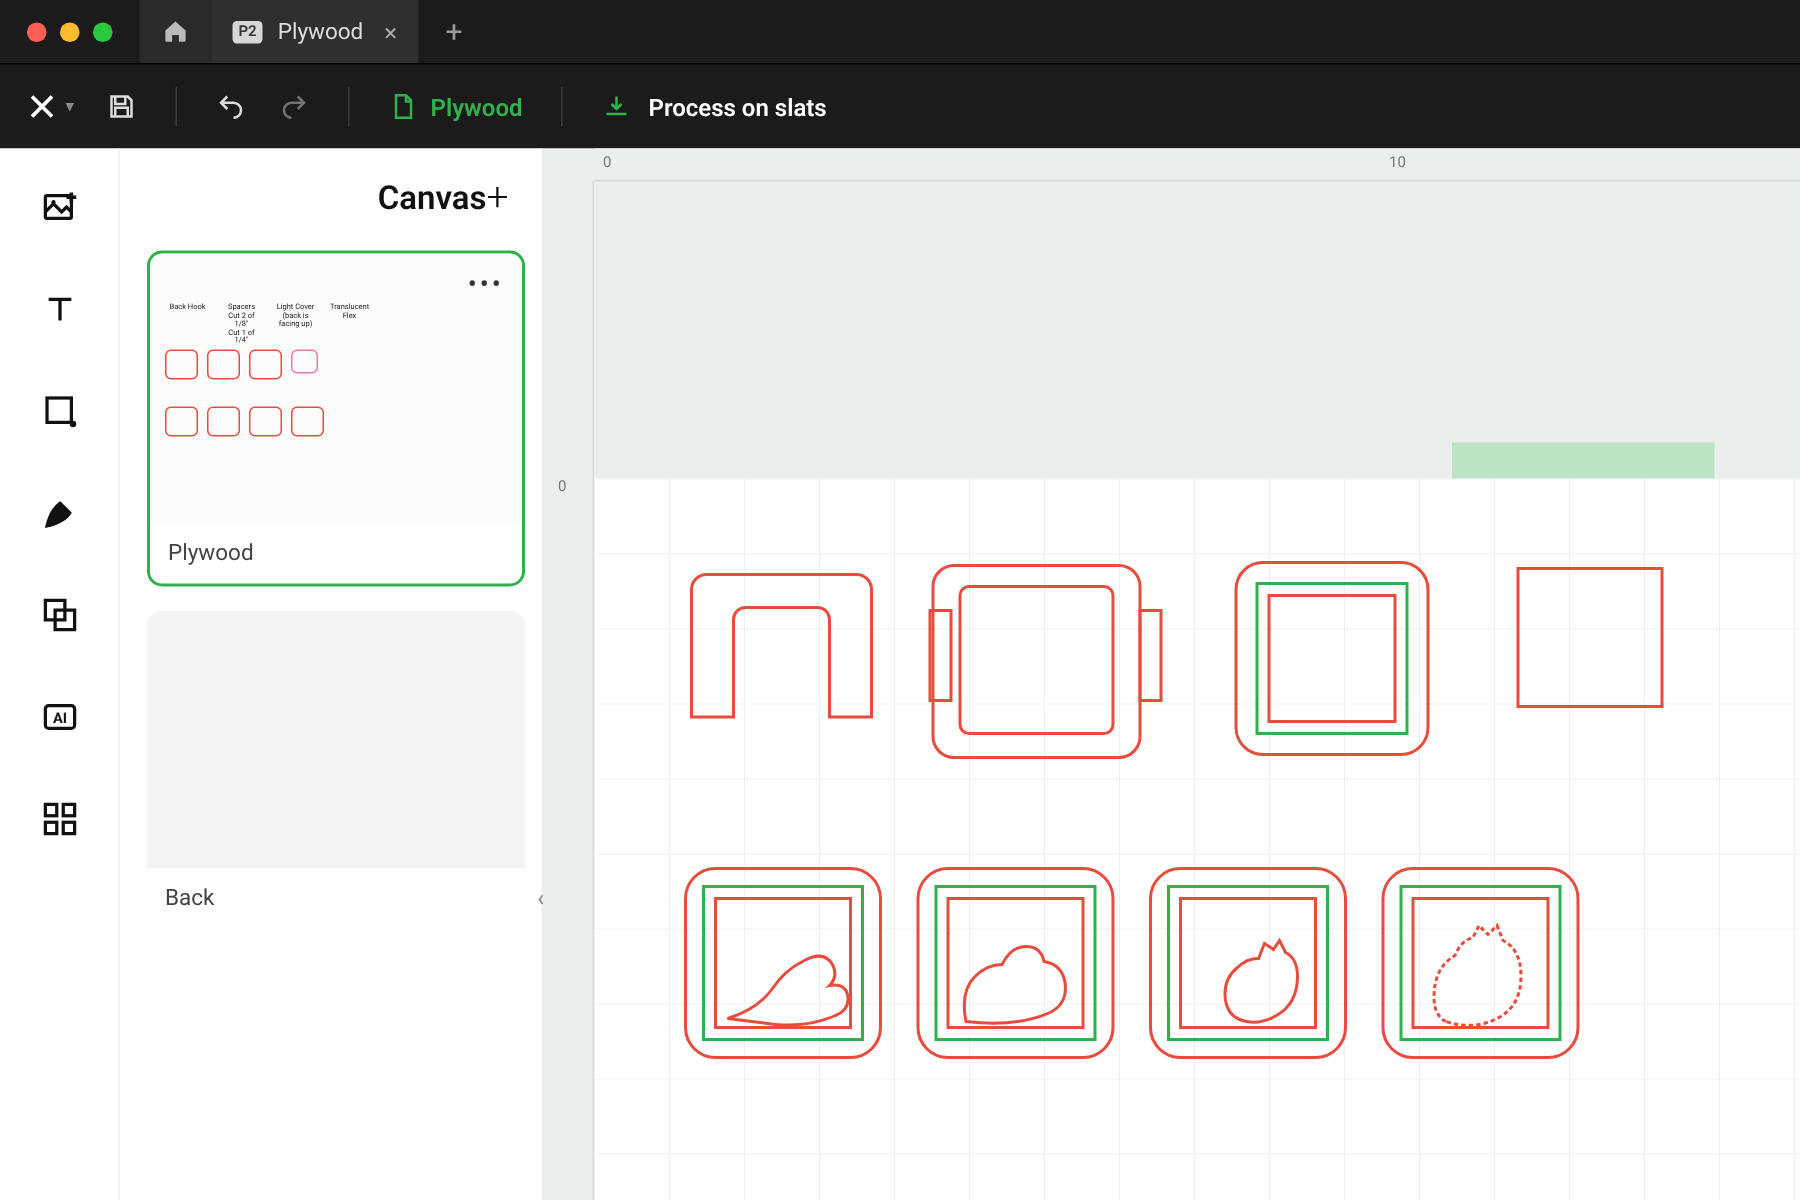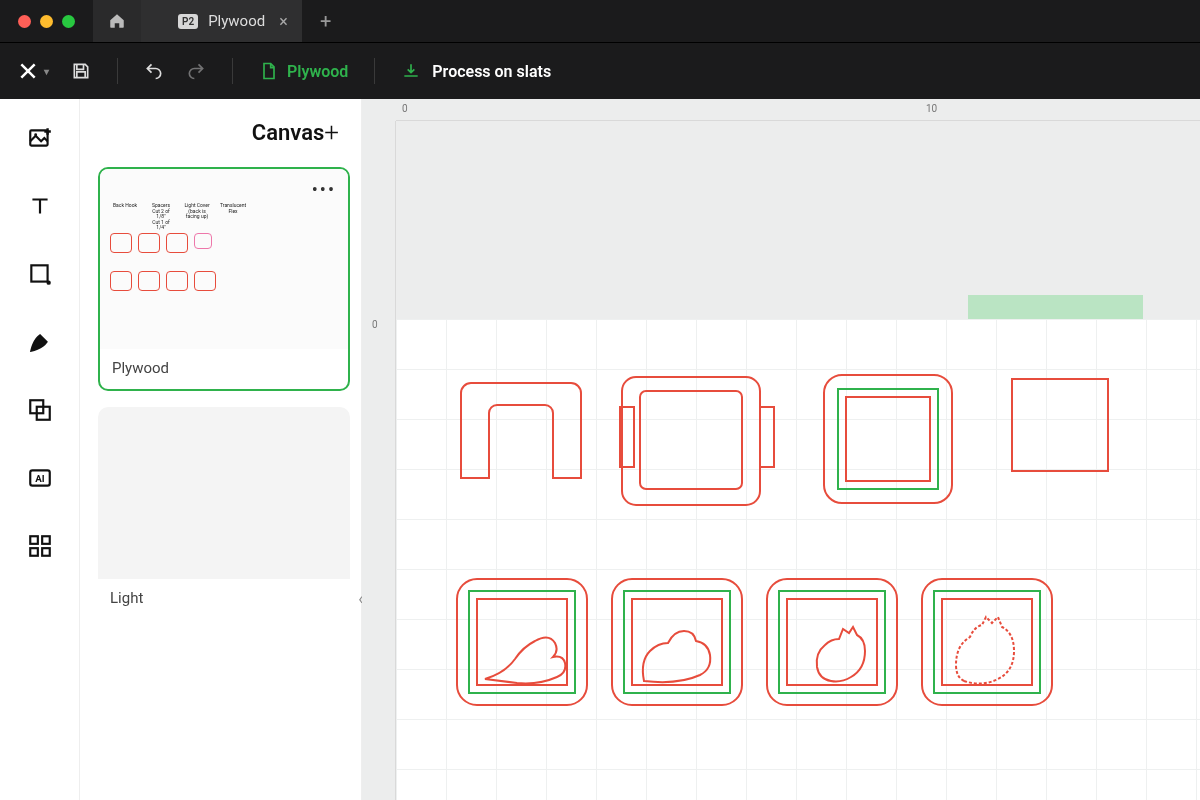--- a/index.html
+++ b/index.html
@@ -8,21 +8,21 @@
   
   .titlebar { height: 42px; background: #1b1b1c; display: flex; align-items: center; color: #ccc; }
   .traffic { display: flex; gap: 9px; padding: 0 18px; }
   .dot { width: 13px; height: 13px; border-radius: 50%; }
   .dot.red { background: #ff5f57; }
   .dot.yellow { background: #febc2e; }
   .dot.green { background: #28c840; }
   .home-tab { width: 48px; height: 42px; display:flex; align-items:center; justify-content:center; background:#2a2a2b;}
   .home-tab svg { fill:#bbb; }
   .doc-tab { height: 42px; background: #2f2f30; display:flex; align-items:center; padding:0 14px; gap:10px; color:#ddd; font-size:15px;}
-  .doc-tab .badge { background:#d7d7d7; color:#333; font-size:10px; font-weight:600; padding:2px 4px; border-radius:3px;margin-left:23px; }
+  .doc-tab .badge { background:#d7d7d7; color:#333; font-size:10px; font-weight:600; padding:2px 4px; border-radius:3px; }
   .doc-tab .close { font-size:16px; color:#aaa; margin-left:4px;}
   .plus-tab { width:48px; display:flex; align-items:center; justify-content:center; color:#999; font-size:20px;}
 
   
   .toolbar { height: 57px; background:#1b1b1c; display:flex; align-items:center; color:#eee; padding:0 18px; gap:22px; border-top:1px solid #000;}
   .toolbar .sep { width:1px; height:26px; background:#3a3a3a; margin:0 4px;}
   .tool-btn { display:flex; align-items:center; gap:8px; color:#eee;}
   .tool-btn.green { color:#2fb24c; font-weight:600;}
   .tool-btn.white { color:#fff; font-weight:600;gap:11px;}
   .brand { display:flex; align-items:center; gap:6px; font-weight:700; font-size:18px;}
@@ -219,21 +219,21 @@
               <div class="sq"></div>
               <div class="sq"></div>
             </div>
         </div>
       </div>
       <div class="label">Plywood</div>
     </div>
 
     <div class="card plain">
       <div class="thumb"></div>
-      <div class="label">Light</div>
+      <div class="label">Back</div>
     </div>
 
     <div class="collapse">‹</div>
   </div>
 
   <div class="design">
     <div class="ruler-h">
       <span class="tick" style="left:6px">0</span>
       <span class="tick" style="left:530px">10</span>
     </div>

